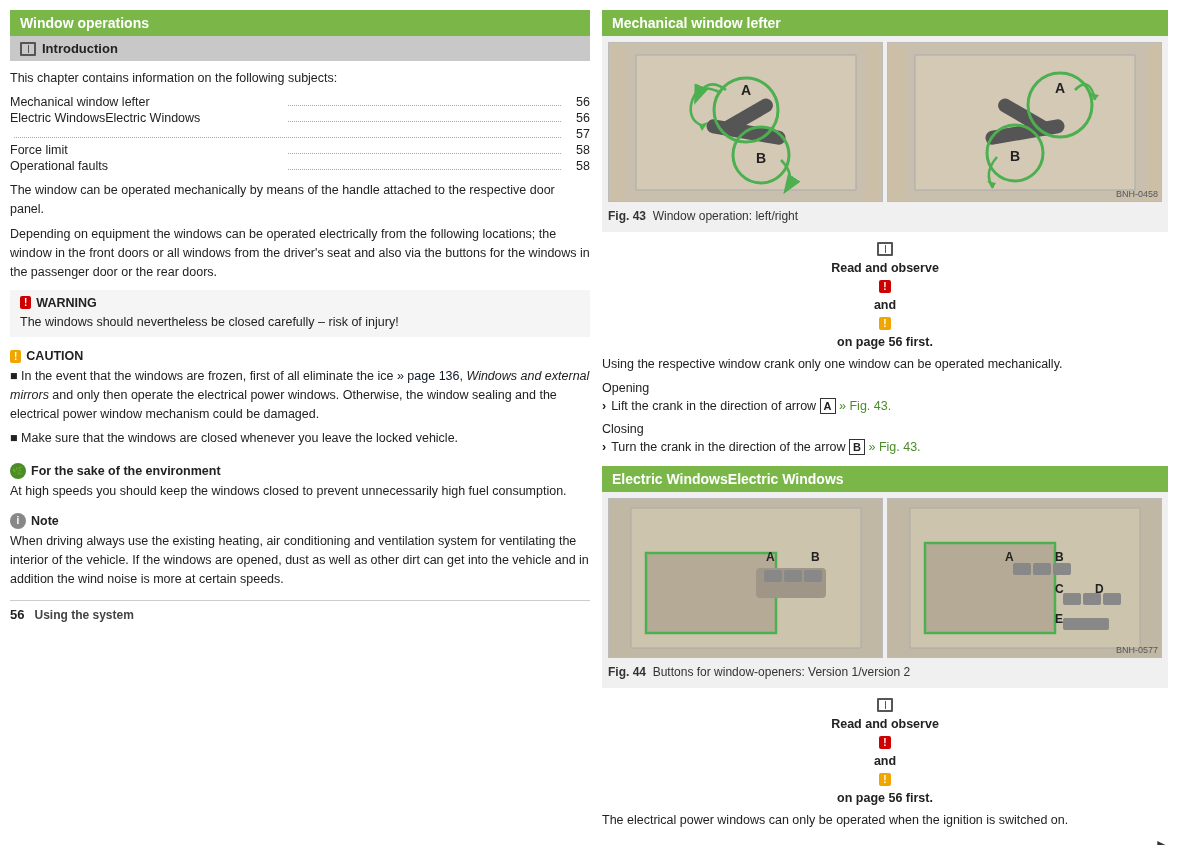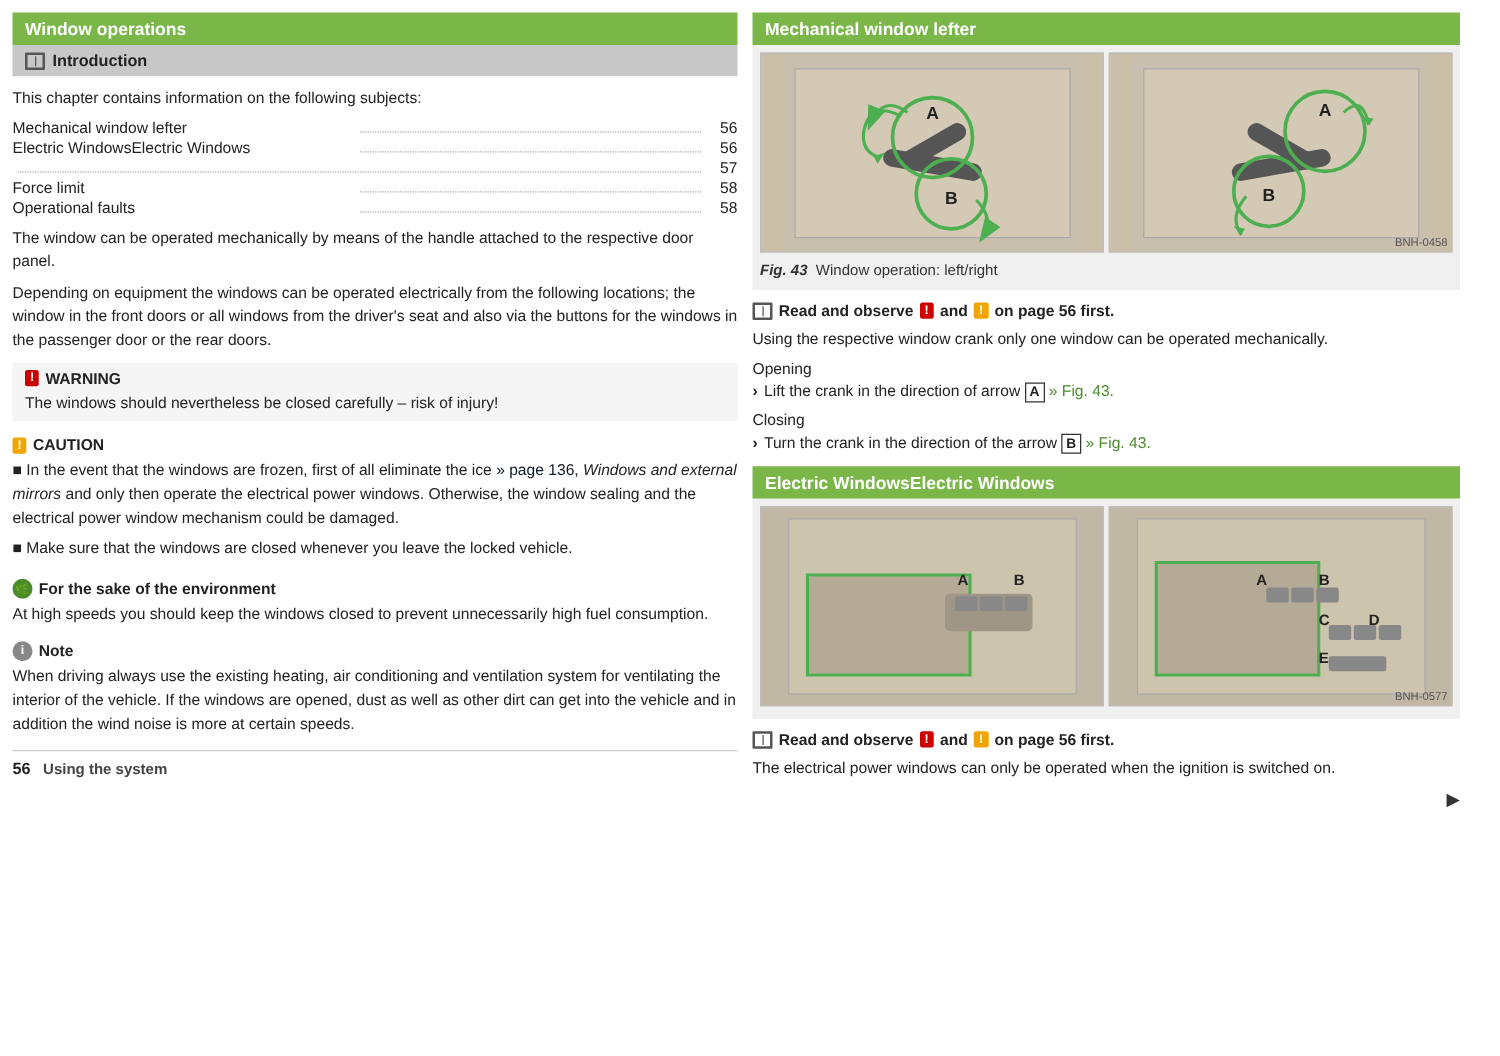--- a/index.html
+++ b/index.html
@@ -225,30 +225,31 @@
       border: 1px solid #bbb;
       height: 160px;
       position: relative;
       overflow: hidden;
     }
     .fig-caption {
       font-size: 12px;
       color: #333;
       padding: 3px 0;
     }
-    .fig-caption strong { font-weight: bold; font-style: italic; }
+    .fig-caption strong { font-weight: bold; }
 
     
     .read-observe {
       font-size: 12.5px;
       font-weight: bold;
       display: flex;
-      align-items: flex-start;
+      align-items: center;
       gap: 5px;
       margin-bottom: 6px;
+      flex-direction: column;
     }
     .right-body {
       font-size: 12.5px;
       line-height: 1.5;
       margin-bottom: 7px;
     }
     .sub-heading {
       font-weight: normal;
       font-size: 12.5px;
       margin: 6px 0 2px 0;
@@ -543,20 +544,24 @@
             <rect x="128" y="60" width="18" height="12" rx="2" fill="#888"></rect>
             <rect x="148" y="60" width="18" height="12" rx="2" fill="#888"></rect>
             <rect x="158" y="90" width="18" height="12" rx="2" fill="#888"></rect>
             <rect x="178" y="90" width="18" height="12" rx="2" fill="#888"></rect>
             <rect x="198" y="90" width="18" height="12" rx="2" fill="#888"></rect>
             <rect x="158" y="115" width="46" height="12" rx="2" fill="#888"></rect>
           </svg>
           <span class="bnh-label">BNH-0577</span>
         </div>
       </div>
+      <div class="fig-caption">
+        <strong>Fig. 44</strong>
+        &nbsp;<span>Buttons for window-openers: Version 1/version 2</span>
+      </div>
     </div>
 
     <div class="read-observe">
       <span class="book-icon"></span>
       <span>Read and observe</span>
       <span class="badge-red">!</span>
       <span>and</span>
       <span class="badge-yellow">!</span>
       <span>on page 56 first.</span>
     </div>

